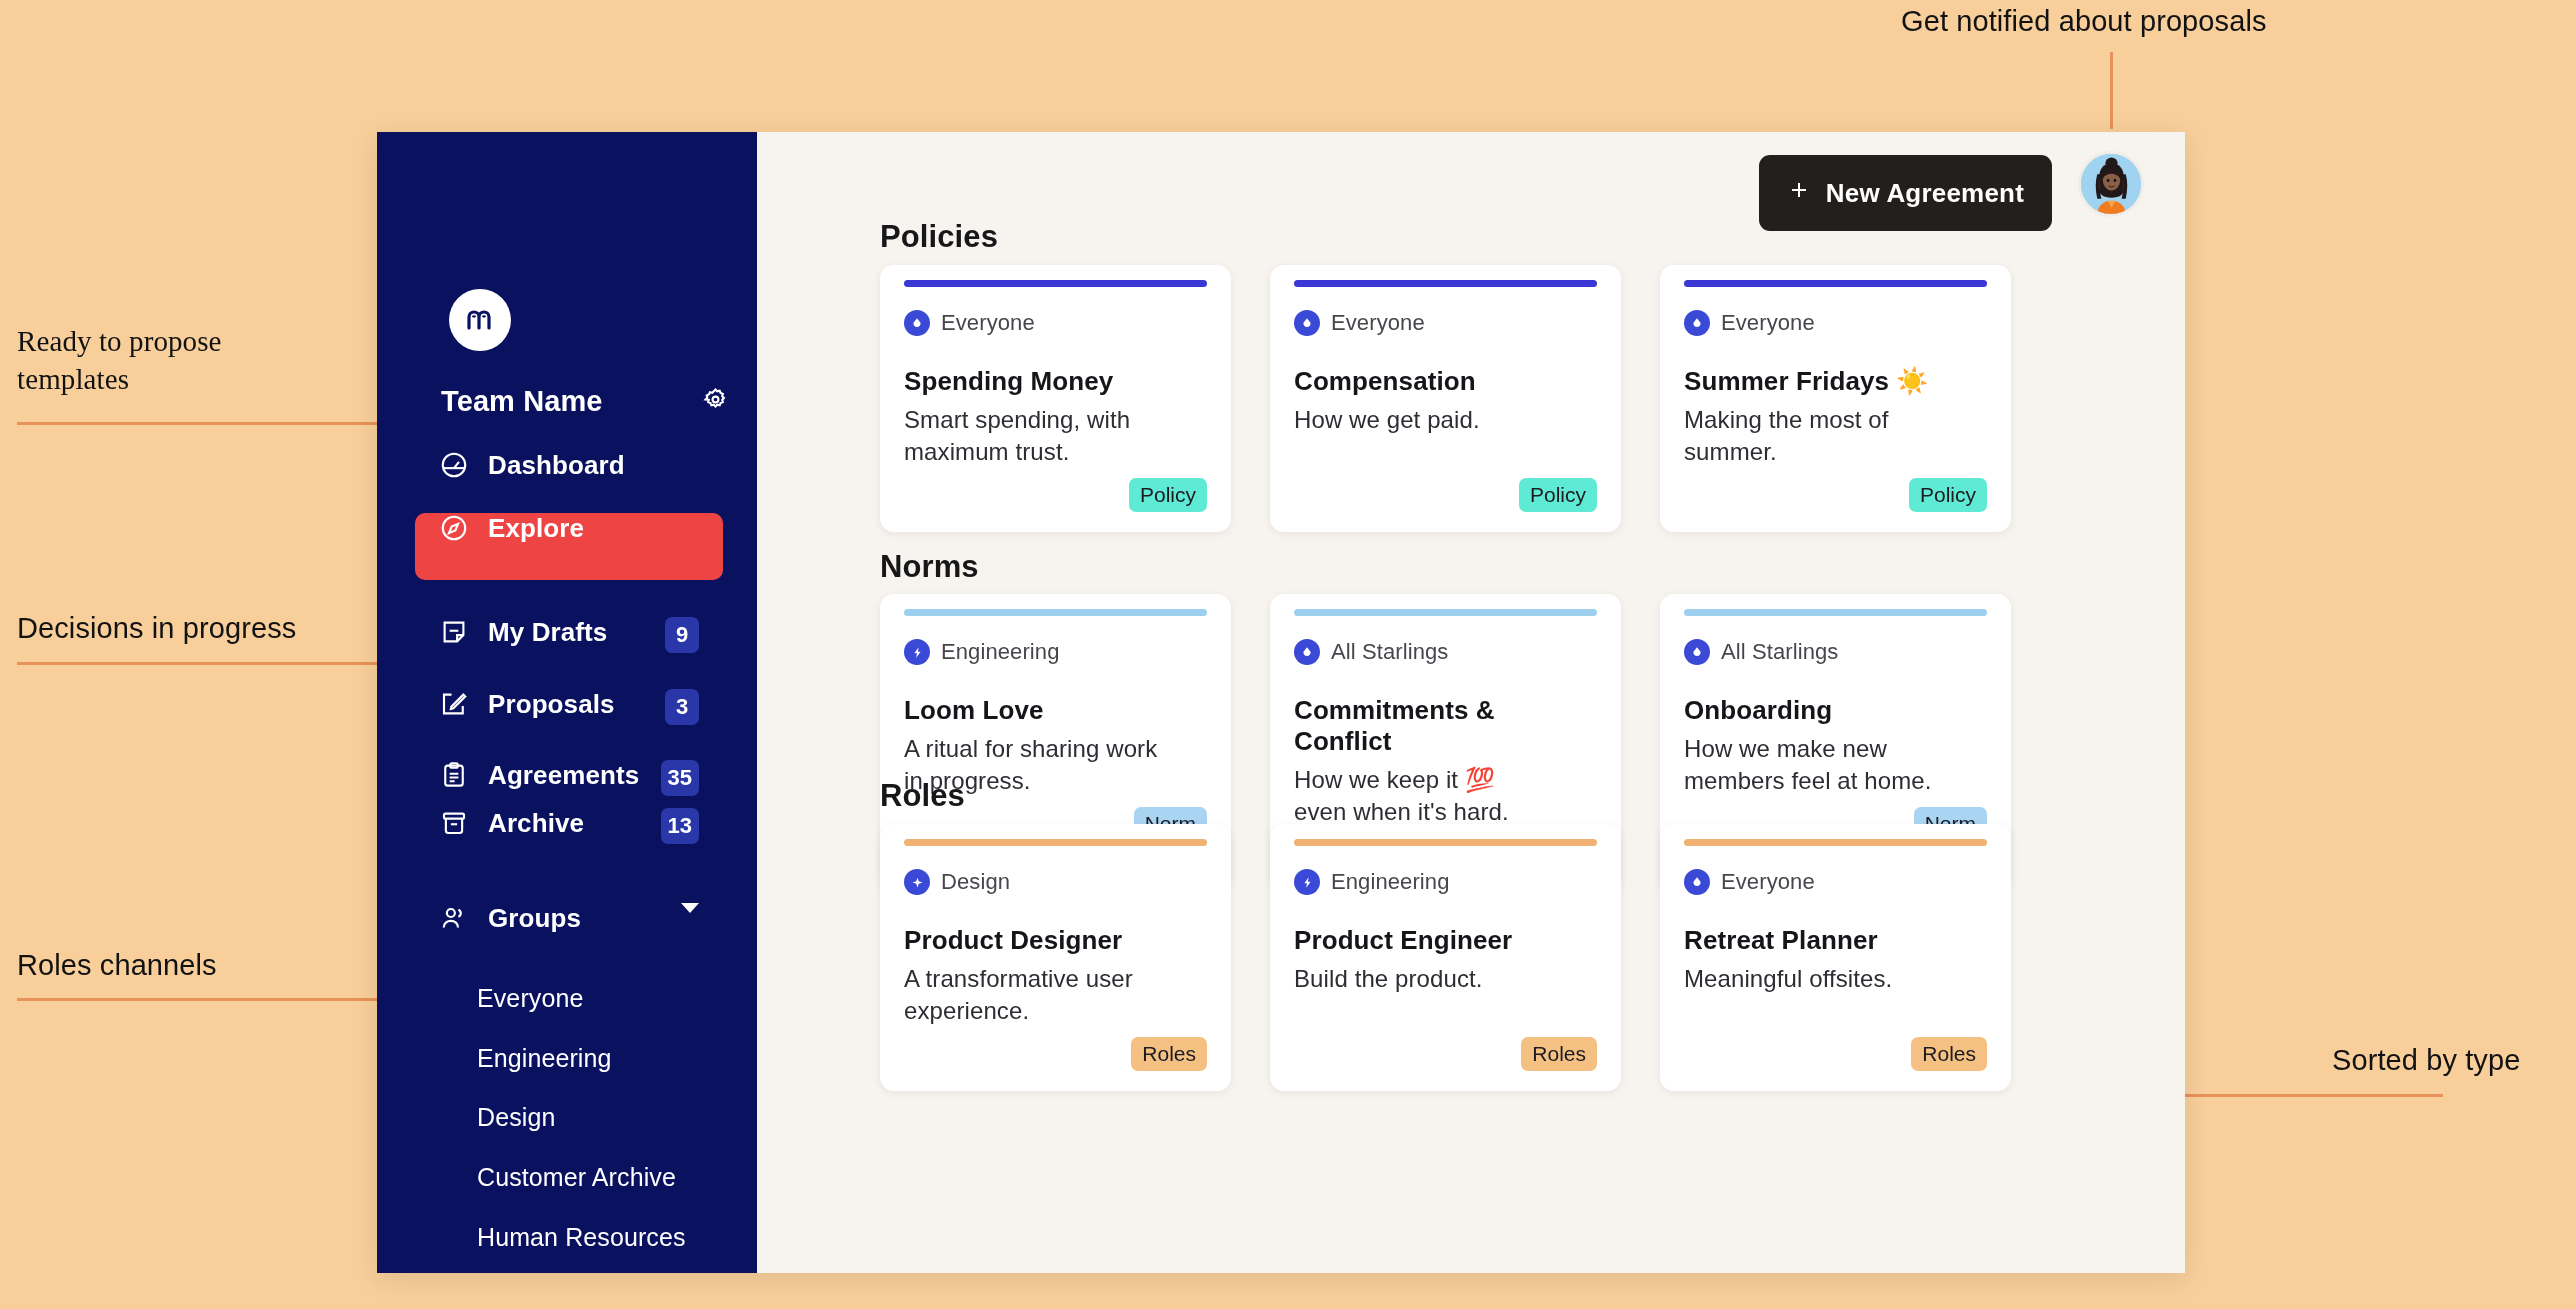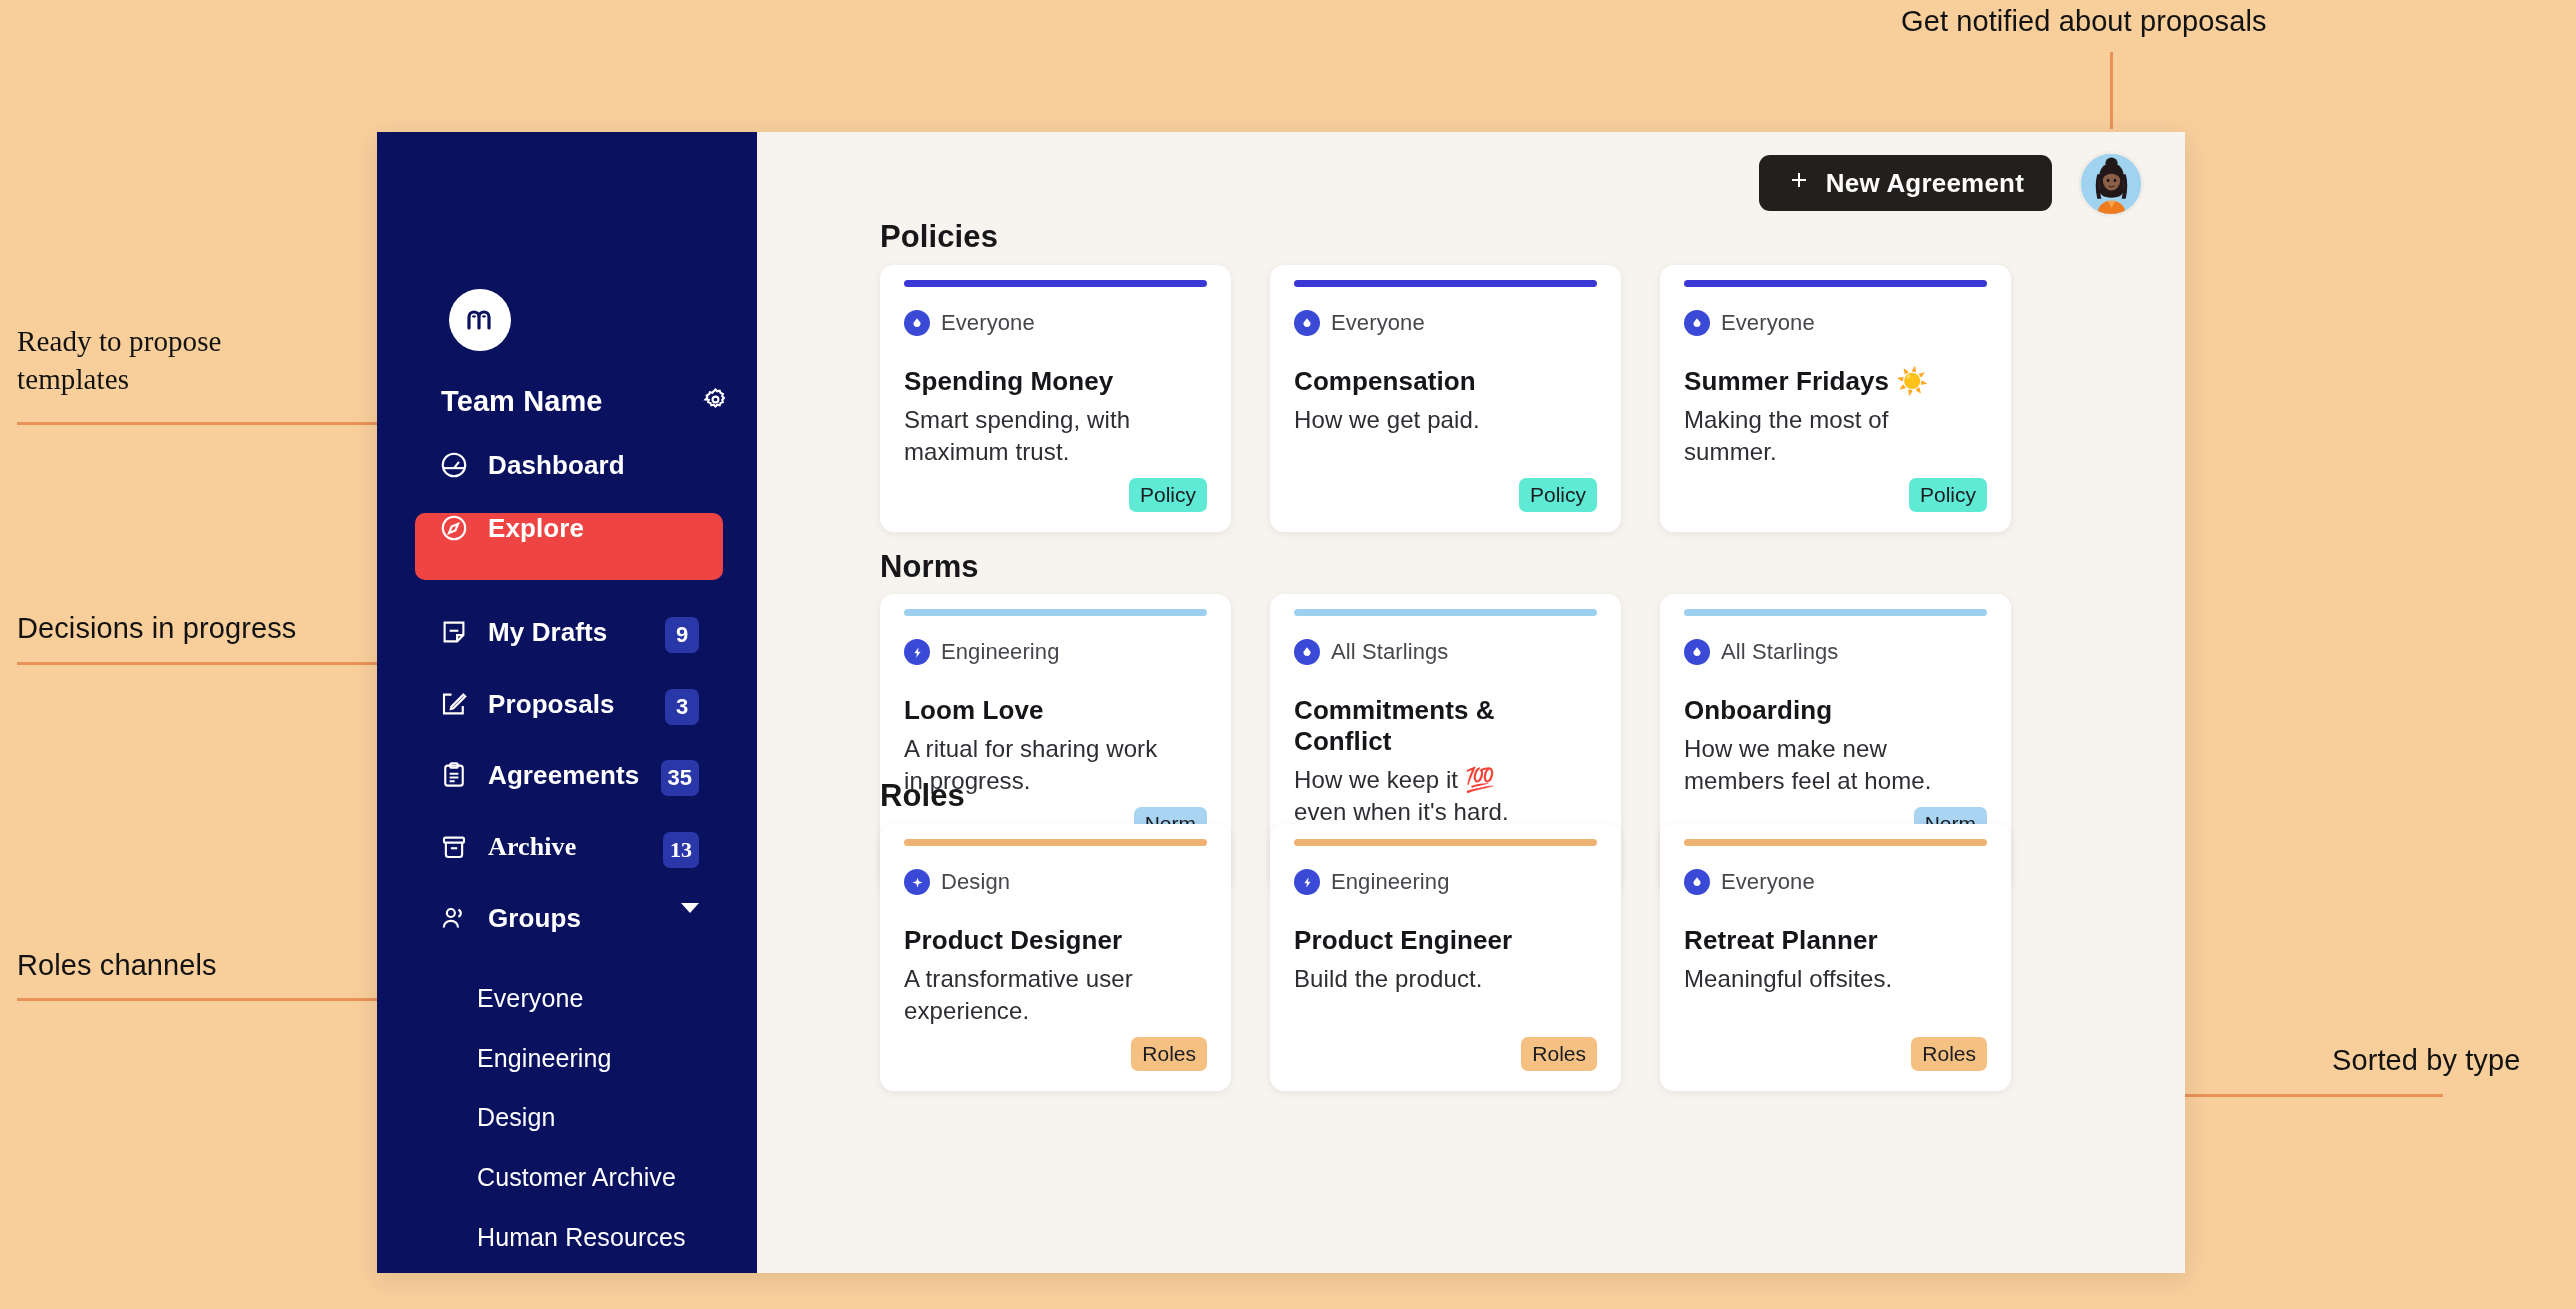--- a/index.html
+++ b/index.html
@@ -94,39 +94,39 @@
     border-radius: 7px;
     min-width: 34px; height: 36px;
     display: flex; align-items: center; justify-content: center;
     padding: 0 7px;
   }
   #nav-dashboard { top: 318px; }
   #nav-explore   { top: 381px; }
   #nav-drafts    { top: 485px; }
   #nav-proposals { top: 557px; }
   #nav-agreements{ top: 628px; }
-  #nav-archive   { top: 700px; font-family: Liberation Serif, serif; }
+  #nav-archive   { top: 676px; }
   #nav-groups    { top: 771px; }
   .chev { width: 0; height: 0; border-left: 9px solid transparent; border-right: 9px solid transparent; border-top: 10px solid #ffffff; }
   .channel {
     position: absolute; left: 100px;
     font-size: 25px; color: #ffffff; font-weight: 400;
     letter-spacing: 0.1px; cursor: pointer;
   }
   #ch-0 { top: 852px; }
   #ch-1 { top: 912px; }
   #ch-2 { top: 971px; }
   #ch-3 { top: 1031px; }
   #ch-4 { top: 1091px; }
 
   
   #main { flex: 1; position: relative; padding: 0; }
   #new-agreement {
     position: absolute; right: 133px; top: 23px;
-    height: 56px; padding: 0 28px;
+    height: 76px; padding: 0 28px;
     background: #231f1c; color: #ffffff;
     border: none; border-radius: 11px;
     font-family: inherit; font-size: 26px; font-weight: 700;
     display: flex; align-items: center; gap: 15px;
     cursor: pointer;
     letter-spacing: 0.2px;
   }
   #avatar {
     position: absolute; right: 41px; top: 19px;
     width: 66px; height: 66px; border-radius: 50%;

